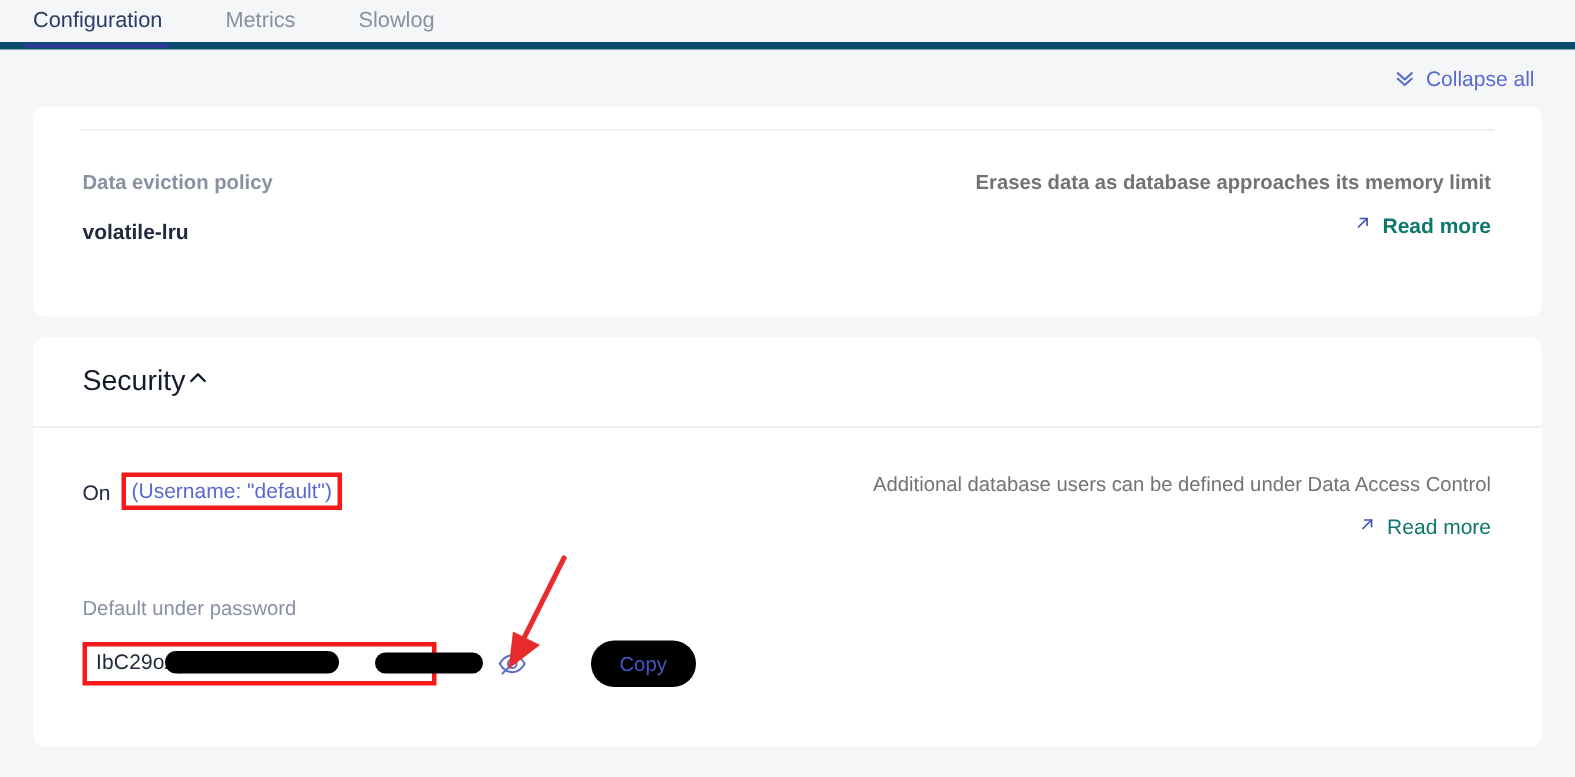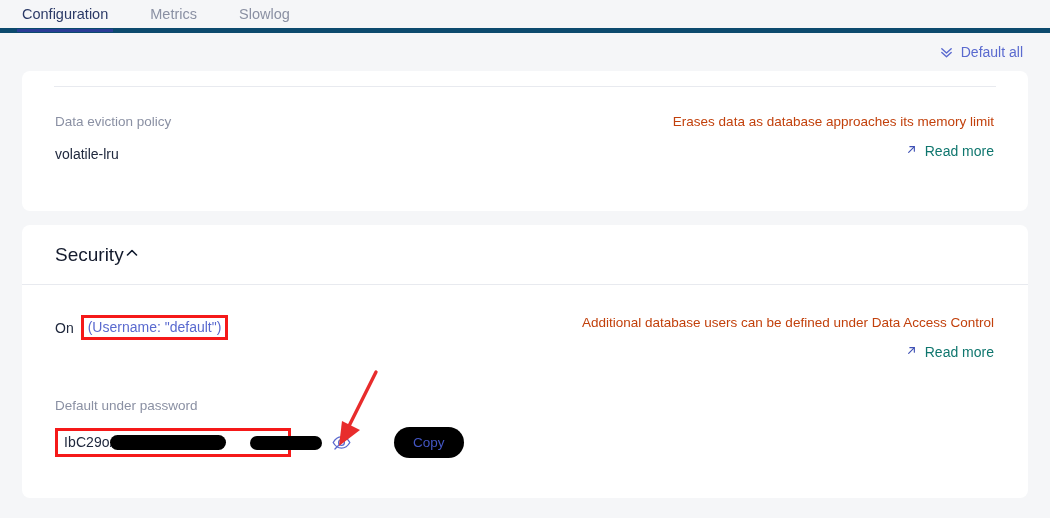--- a/index.html
+++ b/index.html
@@ -74,20 +74,21 @@
   }
   .card-divider {
     height: 1px;
     background: #e8eaef;
   }
 
   
   .card-eviction {
     padding-top: 15px;
     height: 140px;
+    font-weight: bold;
   }
   .evict-divider {
     margin: 0 32px;
     height: 1px;
     background: #e8eaef;
   }
   .evict-body {
     display: flex;
     justify-content: space-between;
     padding: 27px 34px 0 33px;
@@ -99,21 +100,21 @@
   }
   .evict-left .field-value {
     font-size: 14px;
     color: #20293e;
   }
   .evict-right {
     text-align: right;
   }
   .helper-text {
     font-size: 13.5px;
-    color: #c2410c;
+    color: #737373;
     margin-bottom: 13px;
   }
   .readmore {
     display: inline-flex;
     align-items: center;
     gap: 7px;
     color: #0f766e;
     font-size: 14px;
     cursor: pointer;
     text-align: right;
@@ -235,21 +236,21 @@
 </div>
 
 <div class="collapse-row">
   <div class="collapse-link">
     <span class="chevrons-dbl">
       <svg width="15" height="15" viewBox="0 0 16 16">
         <path d="M3 4 L8 8.5 L13 4" fill="none" stroke="#5a6acf" stroke-width="1.5" stroke-linecap="round" stroke-linejoin="round"></path>
         <path d="M3 8 L8 12.5 L13 8" fill="none" stroke="#5a6acf" stroke-width="1.5" stroke-linecap="round" stroke-linejoin="round"></path>
       </svg>
     </span>
-    <span>Default all</span>
+    <span>Collapse all</span>
   </div>
 </div>
 
 <div class="card card-eviction">
   <div class="evict-divider"></div>
   <div class="evict-body">
     <div class="evict-left">
       <div class="field-label">Data eviction policy</div>
       <div class="field-value">volatile-lru</div>
     </div>

